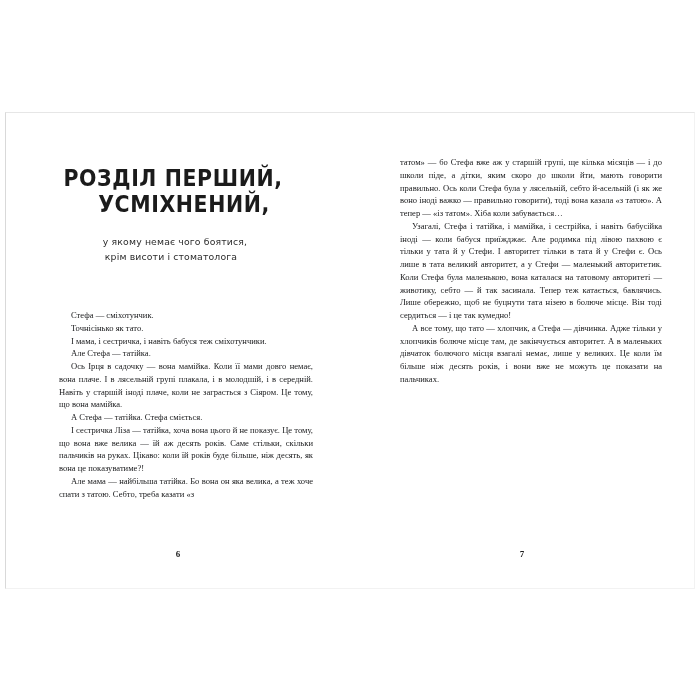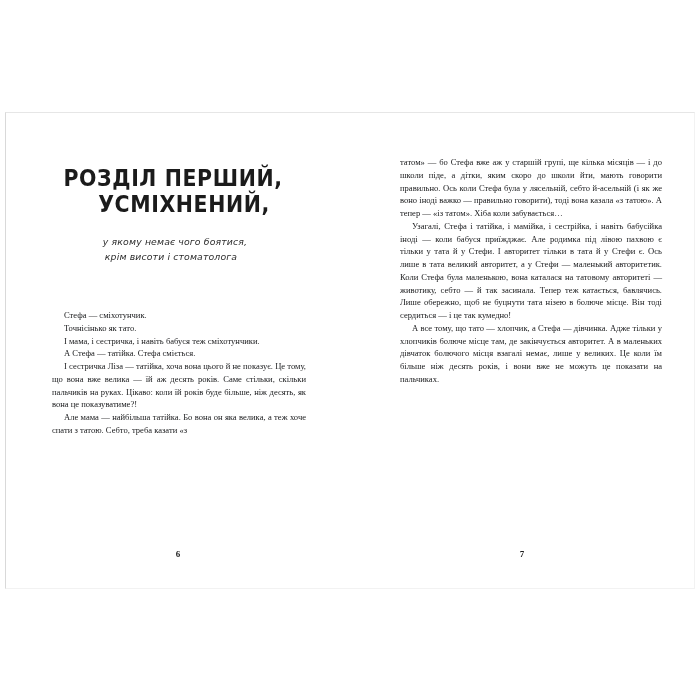--- a/index.html
+++ b/index.html
@@ -58,41 +58,40 @@
     text-transform: uppercase;
     transform: scaleY(1.12);
     transform-origin: center top;
   }
   .chapter-title-line.l1 { padding-left: 4px; }
   .chapter-title-line.l2 { padding-left: 26px; }
 
   .chapter-sub {
     margin-top: 18px;
     font-family: "DejaVu Sans", "Liberation Sans", sans-serif;
-    font-style: italic;
     font-size: 9.3px;
     color: #2c2c2c;
     line-height: 1.62;
     letter-spacing: 0.15px;
   }
   .chapter-sub .s1 { padding-left: 8px; }
   .chapter-sub .s2 { padding-left: 0px; }
 
   
   .col {
     position: absolute;
     font-size: 8.55px;
     line-height: 1.495;
     color: #17181a;
     text-align: justify;
     text-justify: inter-word;
     hyphens: manual;
   }
   #col-left {
-    left: 46px;
+    left: 53px;
     top: 196px;
     width: 254px;
   }
   #col-right {
     left: 42px;
     top: 43px;
     width: 262px;
     margin-left: 8px;
   }
   .col p {
@@ -128,20 +127,22 @@
       <div class="chapter-sub">
         <div class="s1">у якому немає чого боятися,</div>
         <div class="s2">крім висоти і стоматолога</div>
       </div>
     </div>
 
     <div class="col" id="col-left">
       <p>Стефа — сміхотунчик.</p>
       <p>Точнісінько як тато.</p>
       <p>І мама, і сестричка, і навіть бабуся теж сміхотунчики.</p>
+      <p>Але Стефа — татійка.</p>
+      <p>Ось Ірця в садочку — вона мамійка. Коли її мами довго немає, вона плаче. І в лясельній групі плакала, і в молодшій, і в середній. Навіть у старшій іноді плаче, коли не заграсться з Сіяром. Це тому, що вона мамійка.</p>
       <p>А Стефа — татійка. Стефа сміється.</p>
       <p>І сестричка Ліза — татійка, хоча вона цього й не показує. Це тому, що вона вже велика — їй аж десять років. Саме стільки, скільки пальчиків на руках. Цікаво: коли їй років буде більше, ніж десять, як вона це показуватиме?!</p>
       <p>Але мама — найбільша татійка. Бо вона он яка велика, а теж хоче спати з татою. Себто, треба казати «з</p>
     </div>
 
     <div class="folio" id="folio-left">6</div>
   </div>
 
   <div class="page" id="page-right">
 

